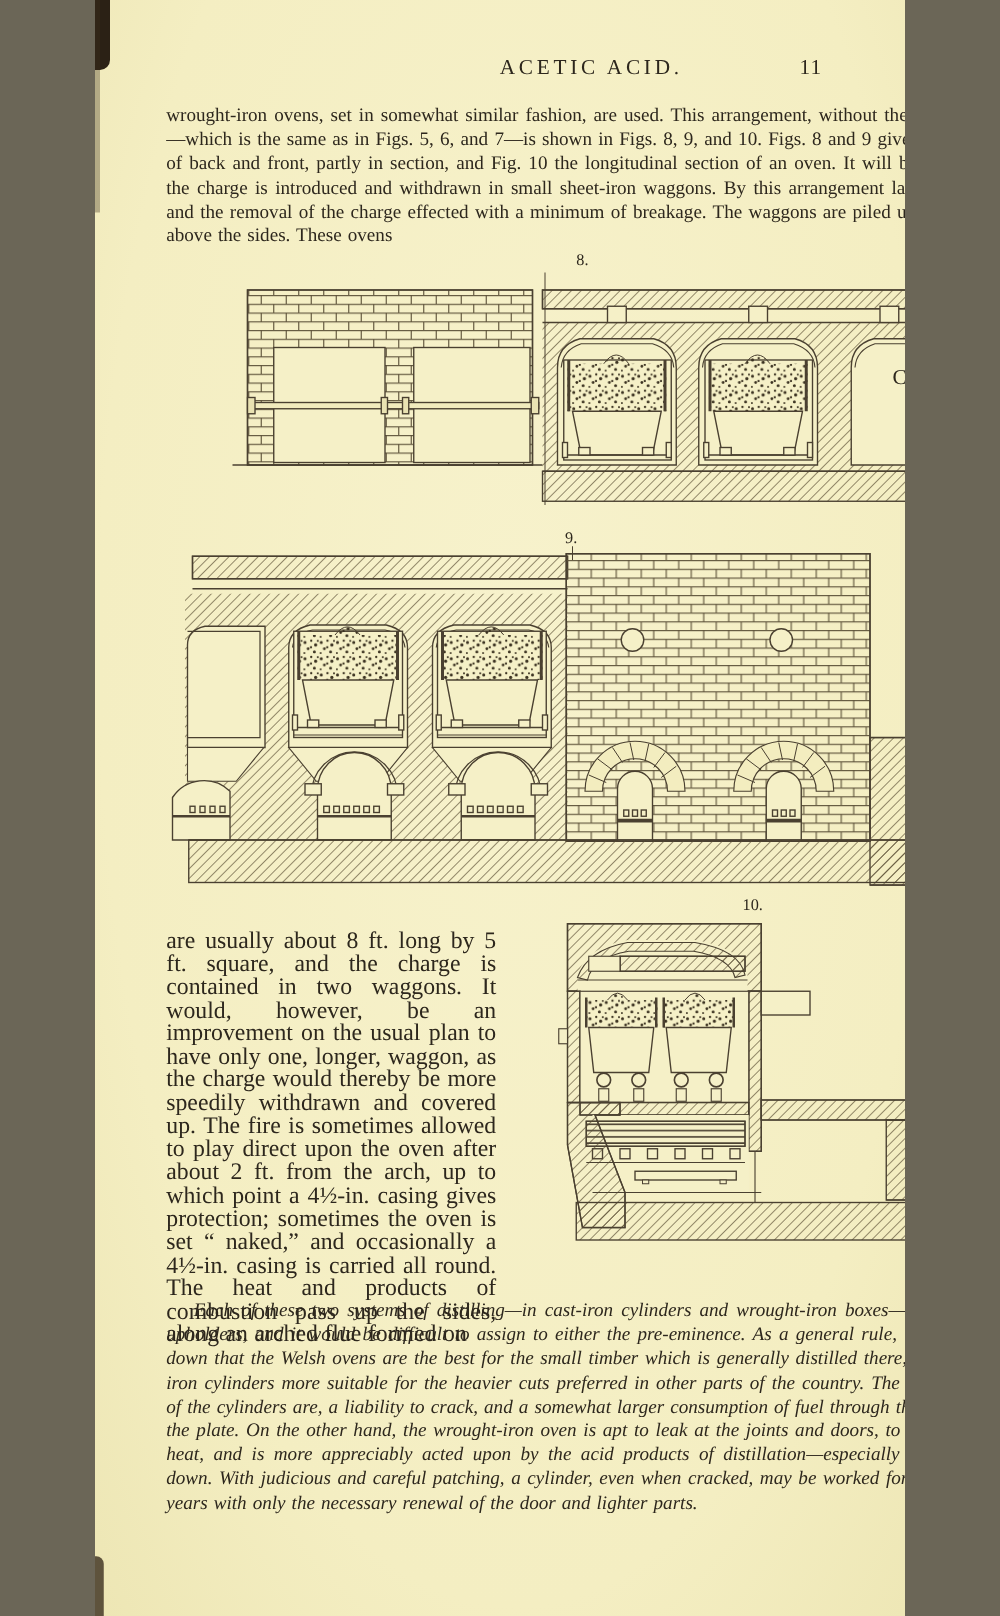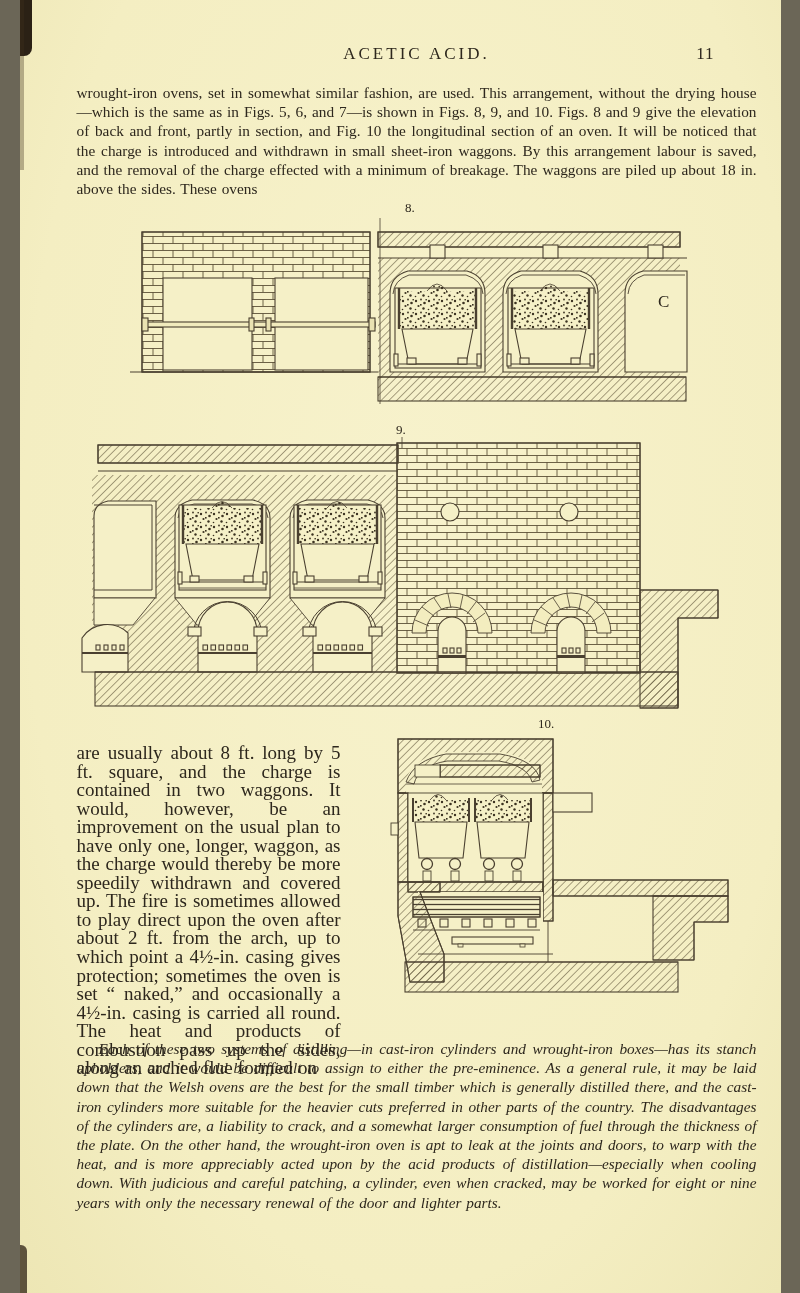--- a/index.html
+++ b/index.html
@@ -1,17 +1,17 @@
 <!DOCTYPE html>
 <html><head>
 <meta charset="utf-8">
 <style>
   html,body{margin:0;padding:0;background:#6b6657;}
   .page{
-    position:relative; width:761px; height:1293px; margin:0 auto;
+    position:relative; width:648px; height:1293px; margin:0 auto;
     background:#f5f0c7;
     background-image:radial-gradient(ellipse at 52% 40%, #f7f2cc 0%, #f4eec2 70%, #ede6b4 100%);
     font-family:"Liberation Serif","DejaVu Serif",serif;
     color:#2d271d; overflow:hidden;
   }
   .running-head{
     position:absolute; top:44px; left:57px; width:680px; text-align:center;
     font-size:17px; letter-spacing:3px;
   }
   .page-num{

